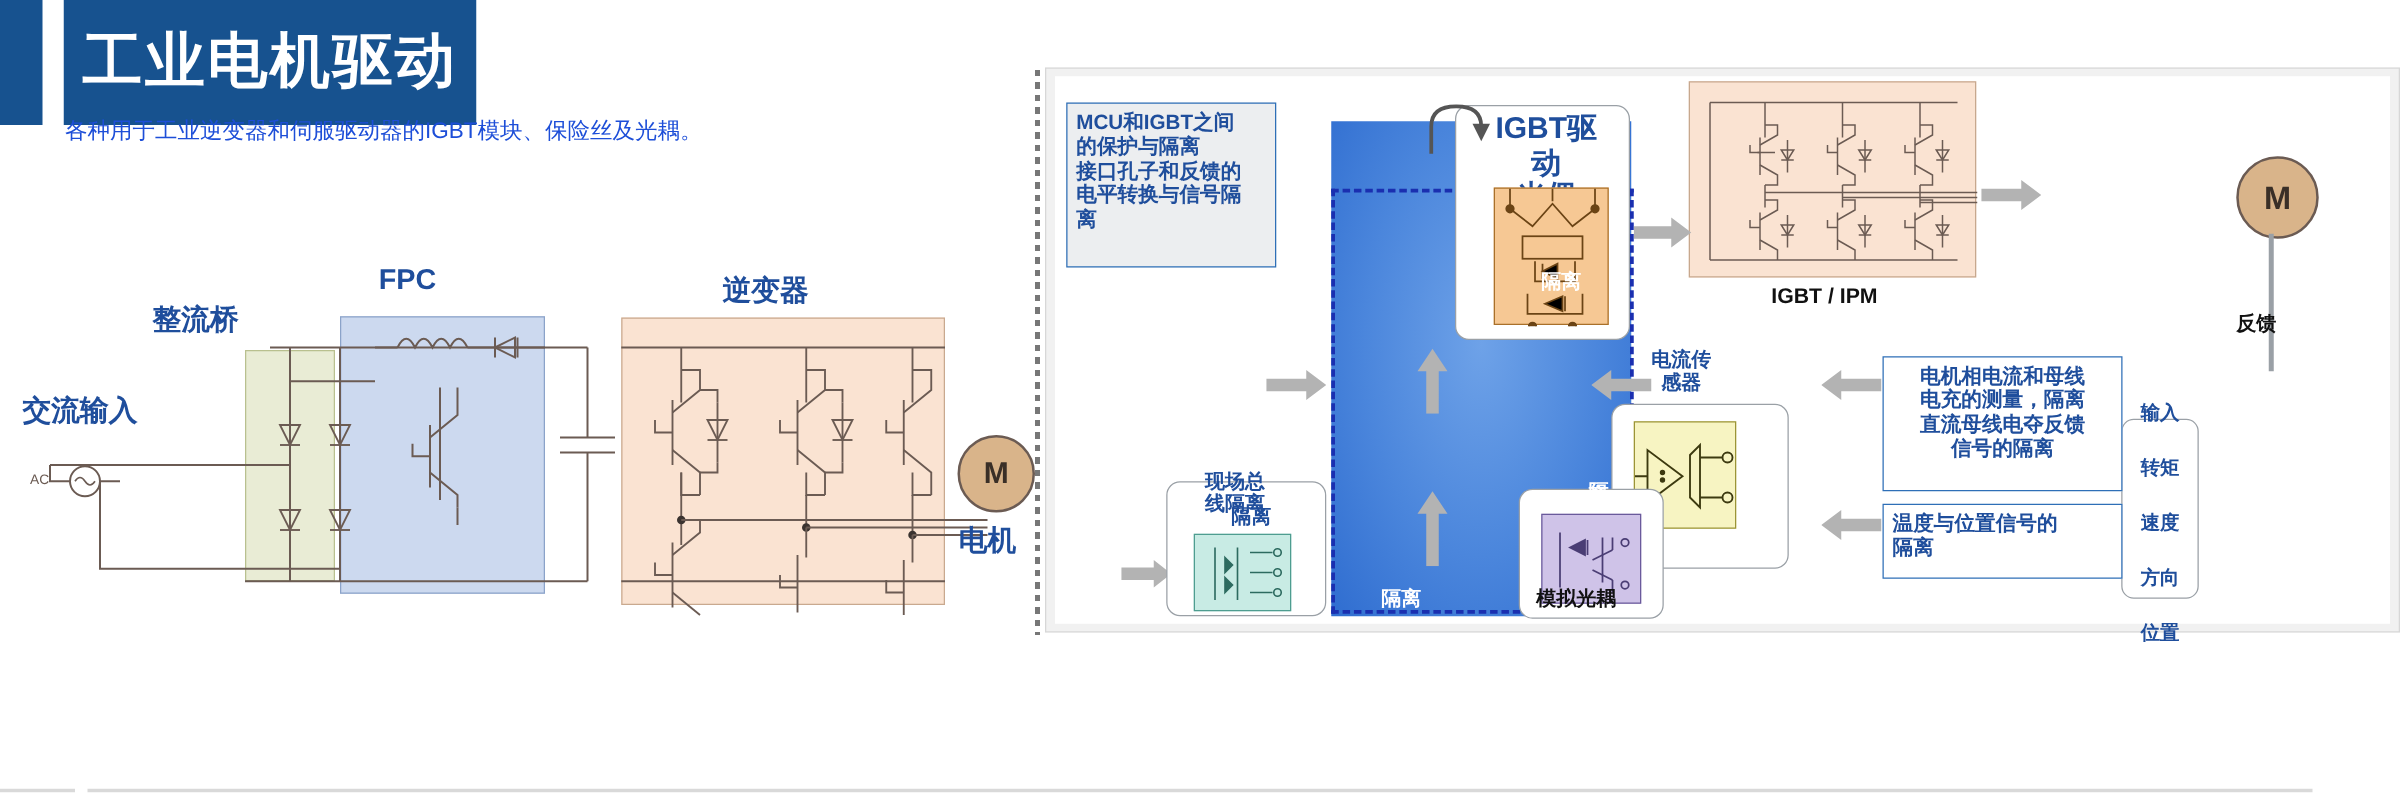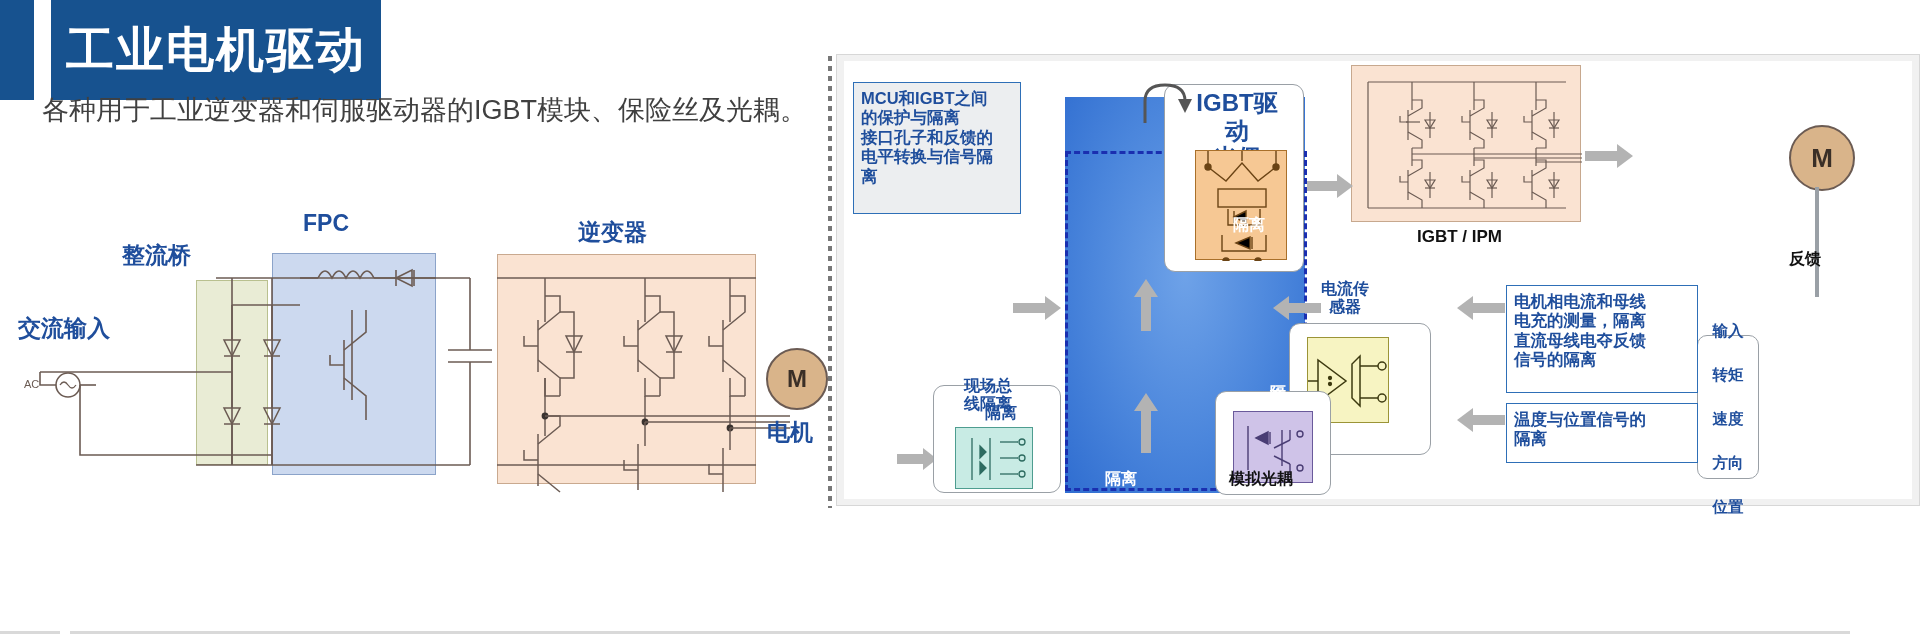--- a/index.html
+++ b/index.html
@@ -5,21 +5,21 @@
   html,body{margin:0;padding:0;}
   body{width:1920px;height:634px;background:#ffffff;font-family:"Liberation Sans","DejaVu Sans",sans-serif;overflow:hidden;position:relative;}
 
   .root{position:relative;width:1637px;height:634px;background:#fff;}
 
   
   .hdr-accent{position:absolute;left:0;top:0;width:34px;height:100px;background:#17528f;}
   .hdr-block{position:absolute;left:51px;top:0;width:330px;height:100px;background:#17528f;
              display:flex;align-items:center;justify-content:center;}
   .hdr-title{color:#ffffff;font-size:48px;font-weight:bold;letter-spacing:2px;line-height:1;}
-  .subtitle{position:absolute;left:42px;top:92px;font-size:27px;color:#404040;white-space:nowrap;}
+  .subtitle{position:absolute;left:52px;top:92px;font-size:18px;color:#1d4ed8;white-space:nowrap;}
 
   
   .bottom-rule{position:absolute;left:70px;bottom:0;width:1780px;height:3px;background:#d9d9d9;}
   .bottom-rule2{position:absolute;left:0;bottom:0;width:60px;height:3px;background:#d9d9d9;}
 
   
   .left-diagram{position:absolute;left:0px;top:200px;width:835px;height:320px;}
   .ld-label{position:absolute;color:#1f4e9c;font-weight:bold;font-size:23px;white-space:nowrap;}
   .ld-box{position:absolute;box-sizing:border-box;}
 
@@ -435,21 +435,21 @@
     <div class="rlabel blue-t" style="left:148px;top:348px;font-size:16px;">隔离</div>
 
     <div class="callout callout-grey" style="left:16px;top:27px;width:168px;height:132px;">
       <div>MCU和IGBT之间</div>
       <div>的保护与隔离</div>
       <div>接口孔子和反馈的</div>
       <div>电平转换与信号隔</div>
       <div>离</div>
     </div>
 
-    <div class="callout" style="left:669px;top:230px;width:192px;height:108px;">
+    <div class="callout" style="left:669px;top:230px;width:192px;height:108px;text-align:center;">
       <div>电机相电流和母线</div>
       <div>电充的测量，隔离</div>
       <div>直流母线电夺反馈</div>
       <div>信号的隔离</div>
     </div>
 
     <div class="callout" style="left:669px;top:348px;width:192px;height:60px;">
       <div>温度与位置信号的</div>
       <div>隔离</div>
     </div>

